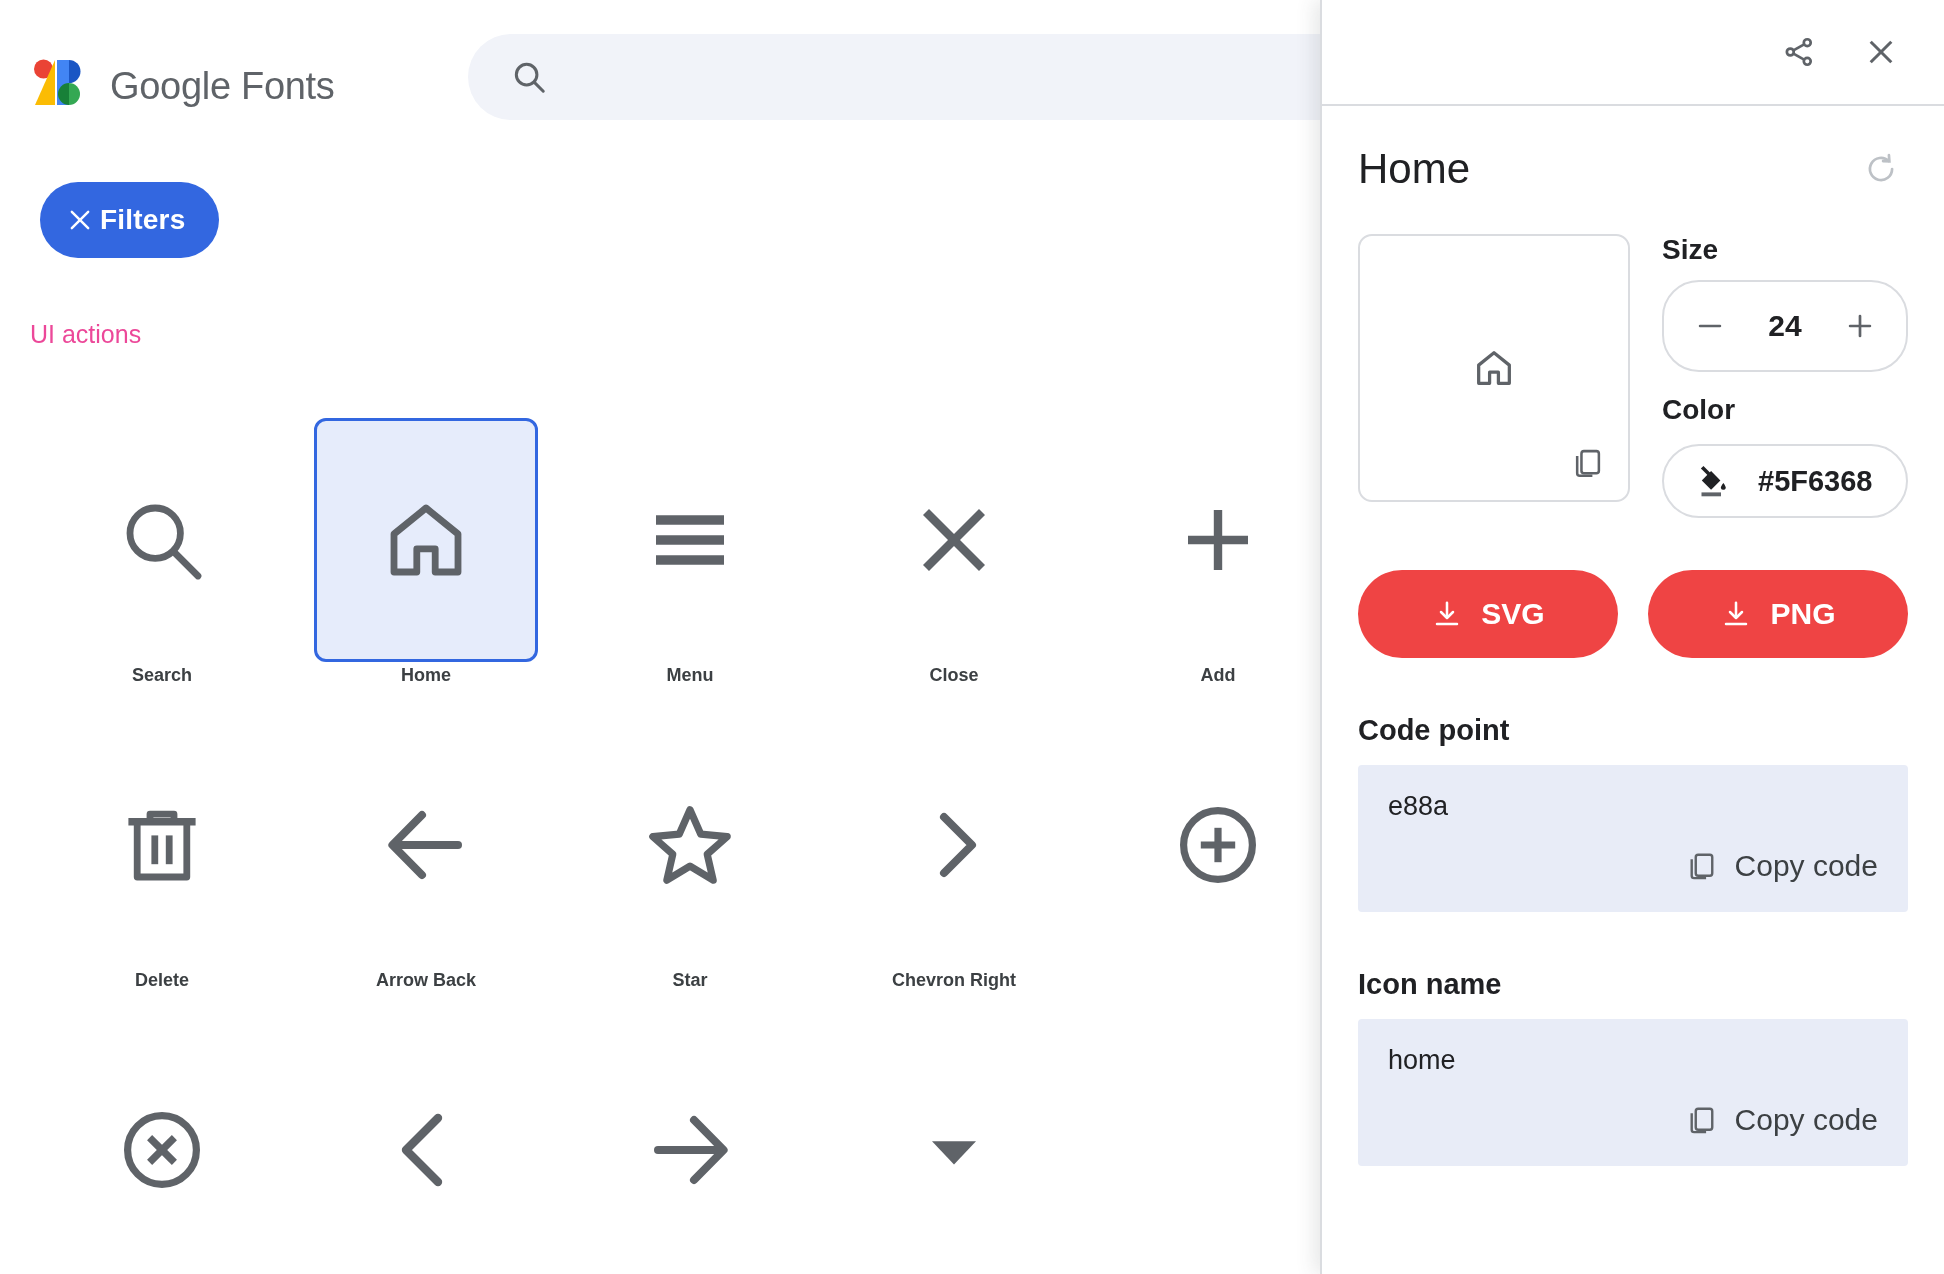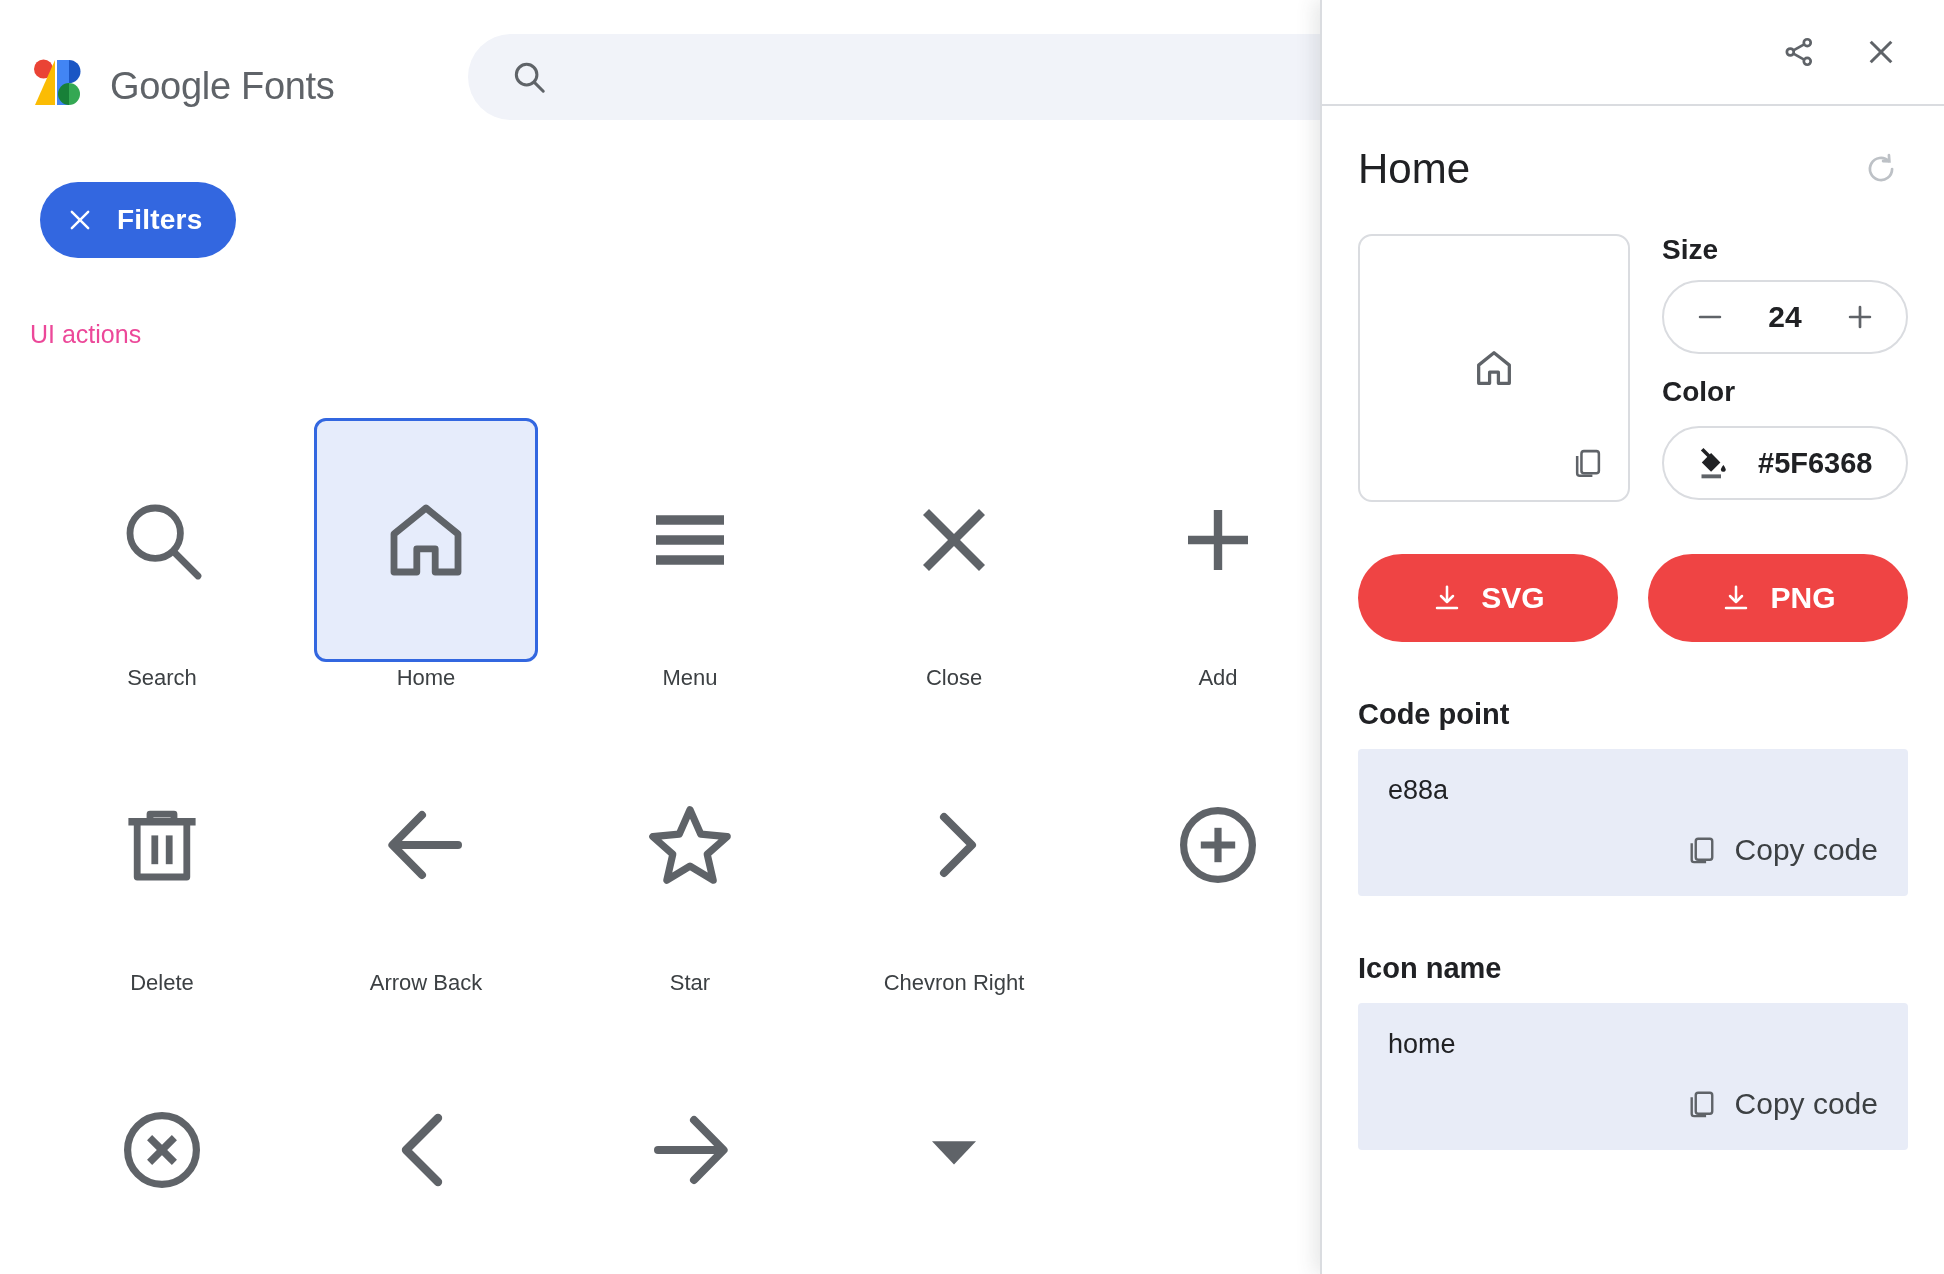--- a/index.html
+++ b/index.html
@@ -49,21 +49,21 @@
     font-family: "Liberation Sans", sans-serif;
   }
   .search-input-text::placeholder { color: #5f6368; opacity: 1; }
 
   
   .filters-btn {
     position: absolute; left: 40px; top: 182px;
     height: 76px; padding: 0 34px 0 26px;
     background: #3367e0;
     border: none; border-radius: 38px;
-    display: flex; align-items: center; gap: 23px;
+    display: flex; align-items: center; gap: 6px;
     cursor: pointer;
   }
   .filters-label {
     color: #ffffff; font-size: 28px; font-weight: bold;
     letter-spacing: .2px;
   }
 
   
   .section-title {
     position: absolute; left: 30px; top: 320px;
@@ -90,25 +90,26 @@
     display: flex; align-items: center; justify-content: center;
     border-radius: 12px;
     border: 3px solid transparent;
   }
   .cell.selected .tile {
     background: #e6ecfb;
     border-color: #3367e0;
   }
   .cell .label {
     margin-top: 2px;
-    font-size: 22px;
+    font-size: 18px;
     color: #3c4043;
     text-align: center;
     line-height: 1.25;
     max-width: 190px;
+    font-weight: bold;
   }
 
   
   .panel {
     position: absolute; top: 0; right: 0;
     width: 624px; height: 1274px;
     background: #ffffff;
     border-left: 2px solid #dadce0;
     box-shadow: -6px 0 18px rgba(60,64,67,.12);
     overflow: hidden;
@@ -145,21 +146,21 @@
   .preview-copy {
     position: absolute; right: 22px; bottom: 18px;
     cursor: pointer;
   }
   .controls { flex: 1; display: flex; flex-direction: column; }
   .field-label {
     font-size: 28px; font-weight: bold; color: #202124;
     margin-bottom: 14px;
   }
   .stepper {
-    height: 74px; border: 2px solid #dadce0; border-radius: 37px;
+    height: 92px; border: 2px solid #dadce0; border-radius: 37px;
     display: flex; align-items: center; justify-content: space-between;
     padding: 0 26px;
   }
   .stepper-btn {
     width: 40px; height: 40px; display: flex; align-items: center;
     justify-content: center; cursor: pointer; background: none; border: none;
   }
   .stepper-val { font-size: 30px; font-weight: bold; color: #202124; }
   .color-field {
     margin-top: 4px;

